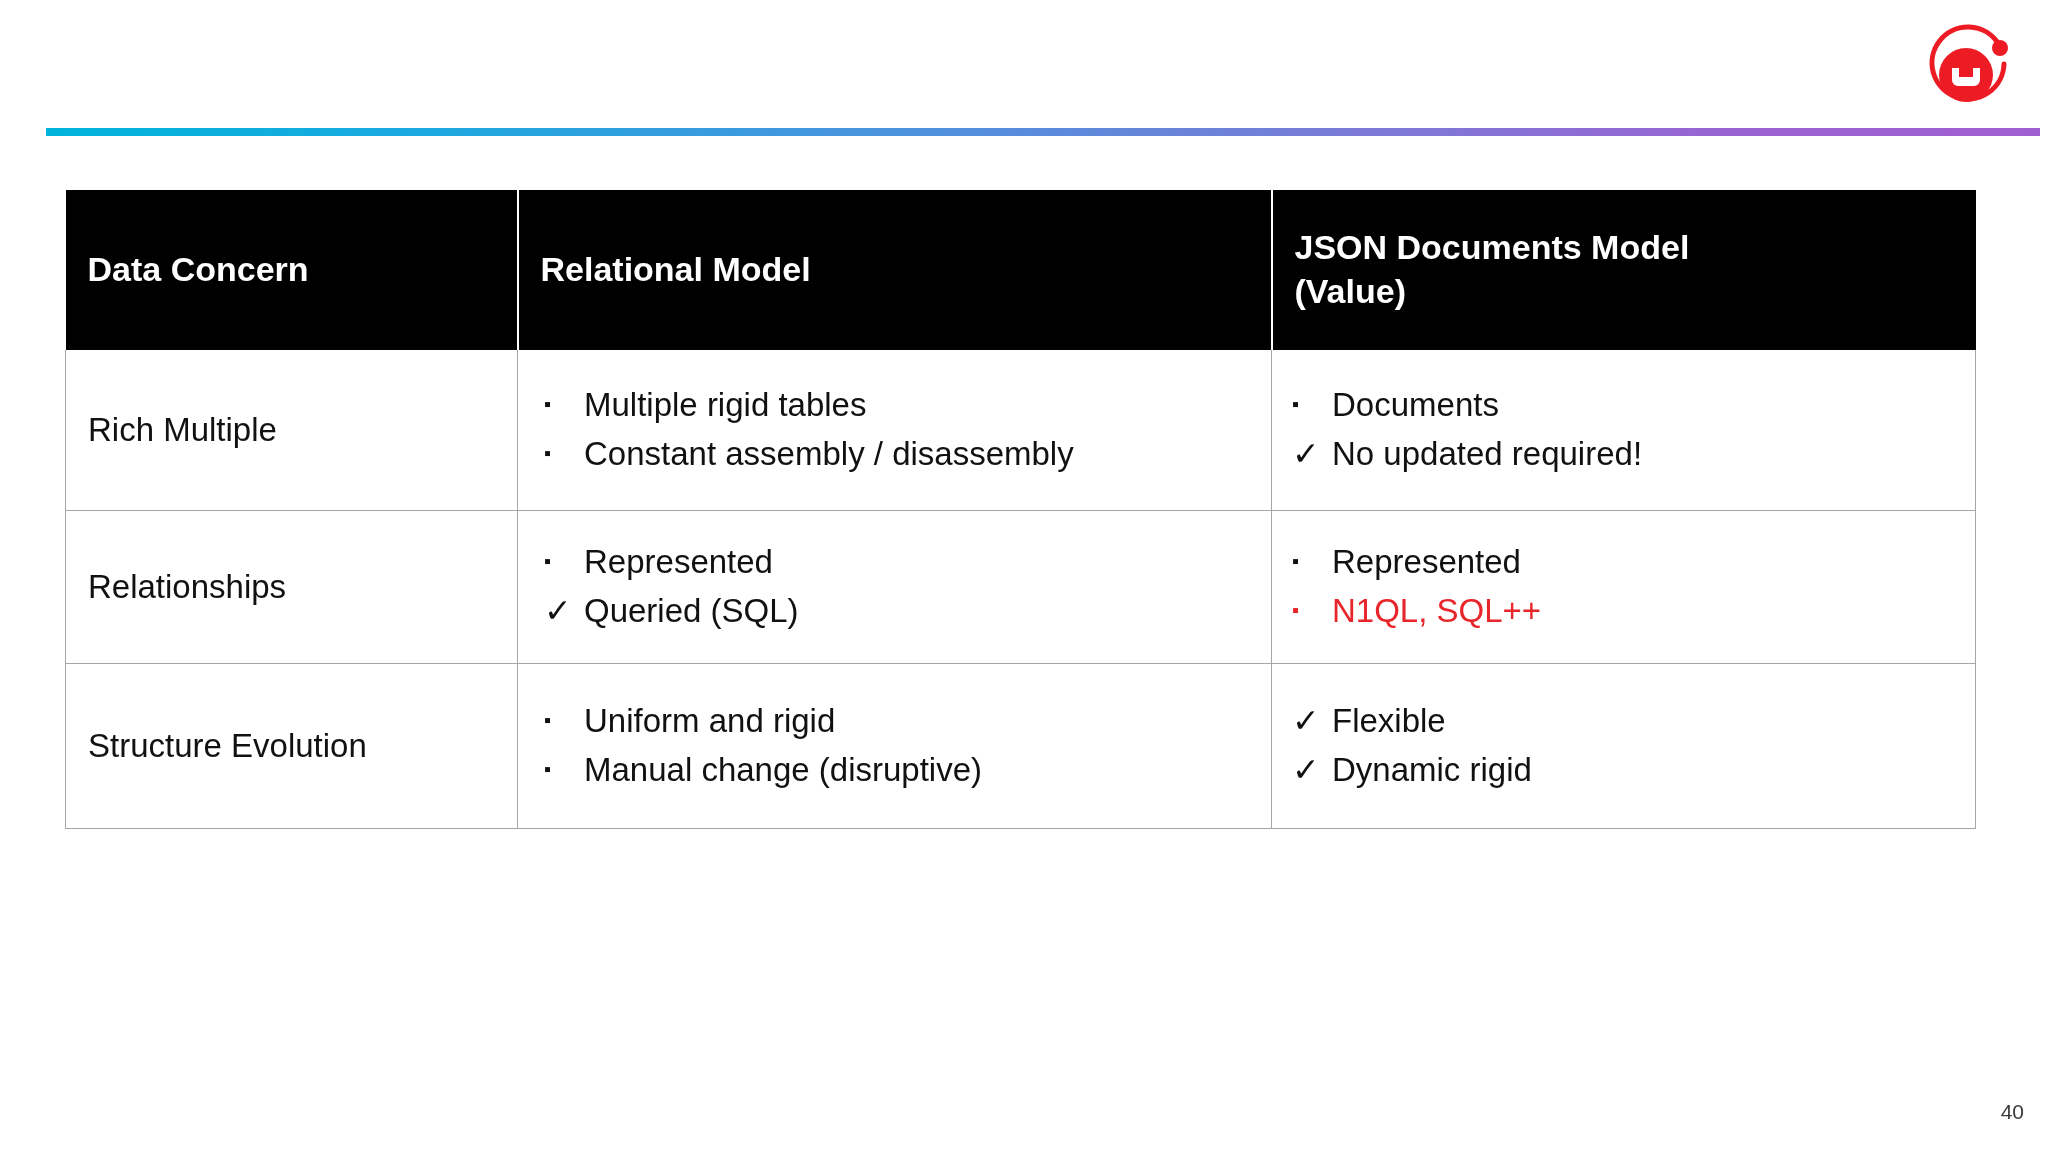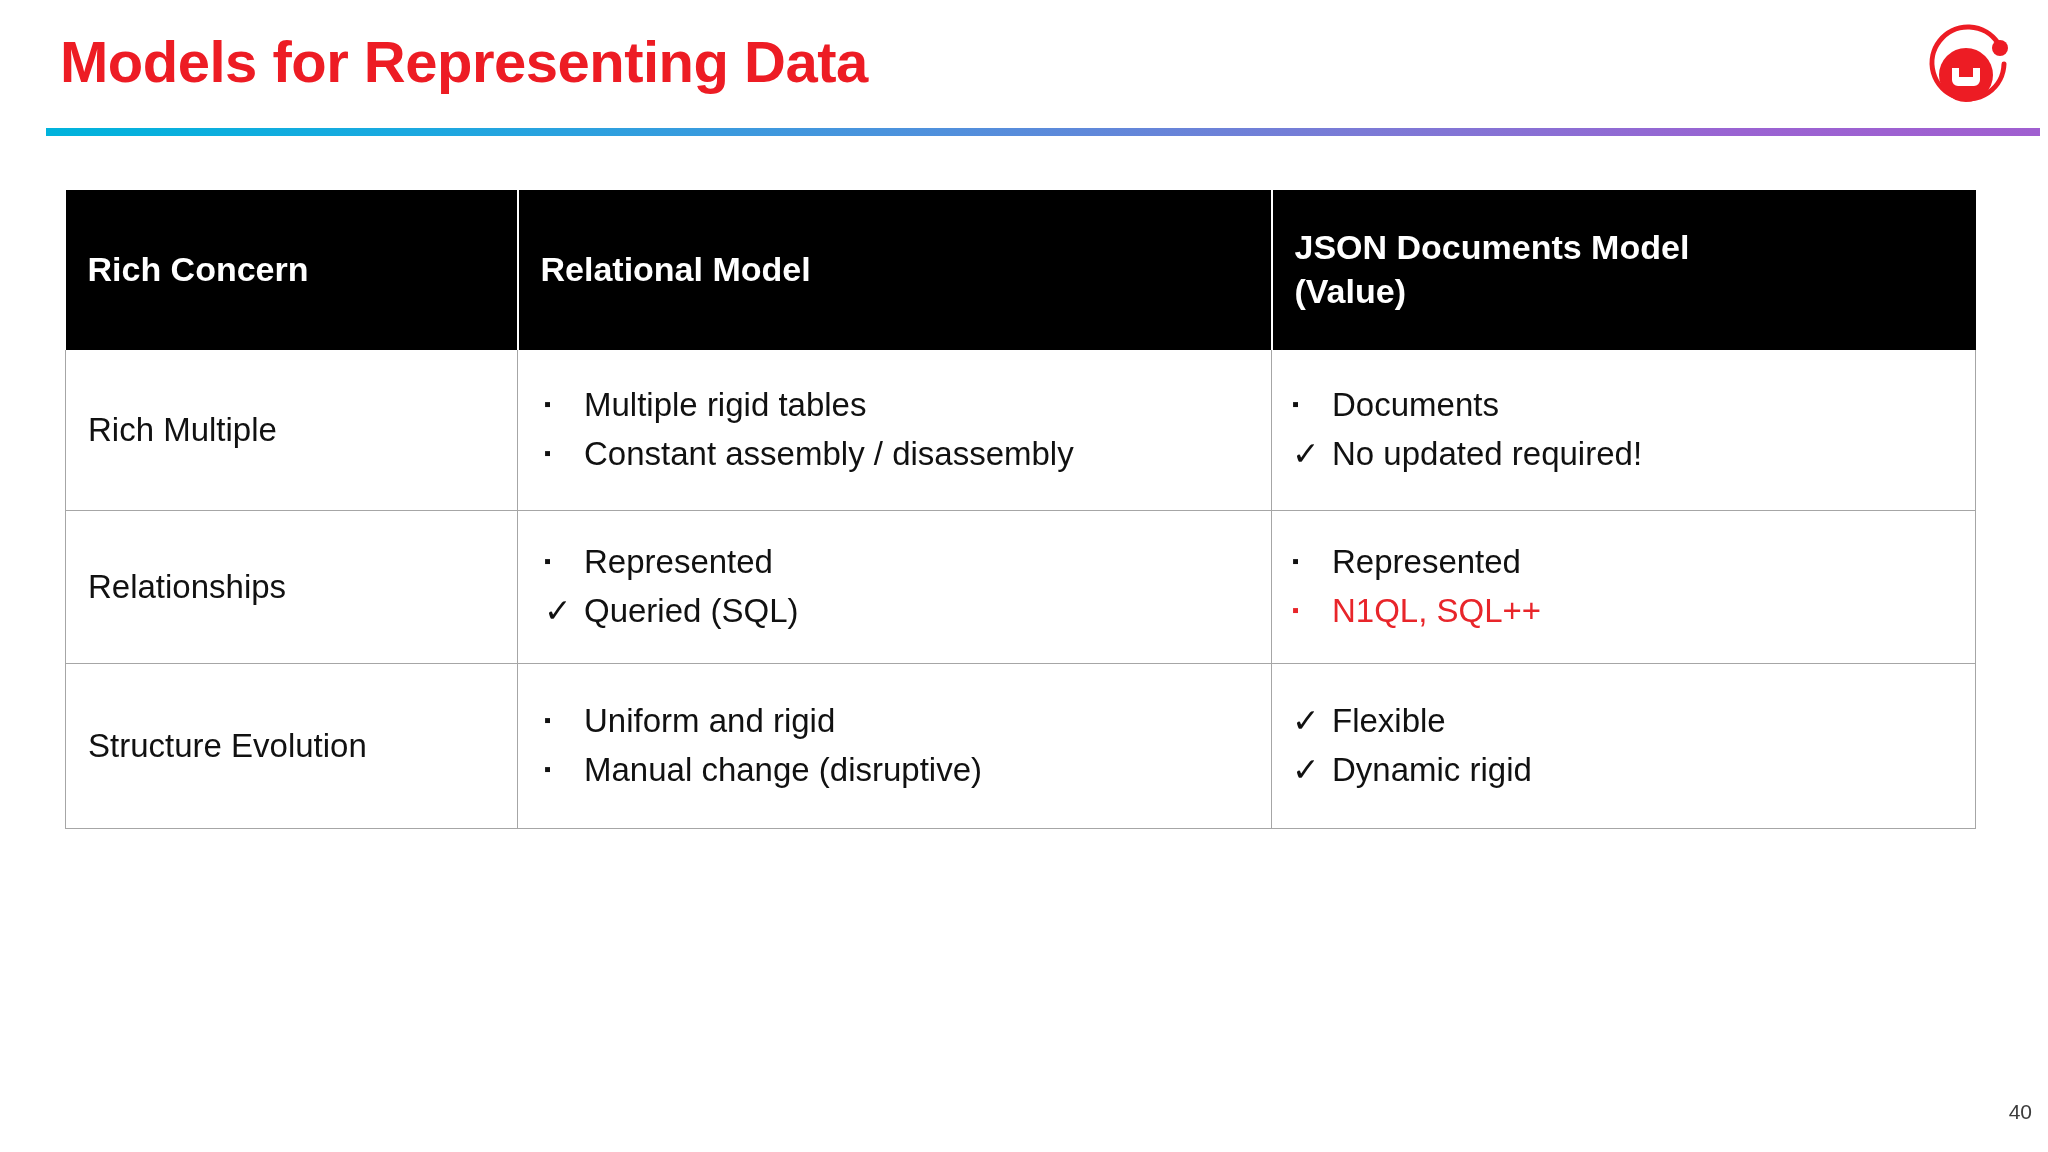--- a/index.html
+++ b/index.html
@@ -132,31 +132,30 @@
 
   
   tr.row-rich td   { height: 160px; }
   tr.row-rel td    { height: 152px; }
   tr.row-val td    { height: 130px; }
   tr.row-struct td { height: 164px; }
 
   
   .page-number {
     position: absolute;
-    right: 16px;
+    right: 24px;
     bottom: 28px;
     font-size: 21px;
     color: #3c3c3c;
   }
 </style>
 </head>
 <body>
 
 <div class="slide-header">
-  <div class="slide-title">Models for Representing Data</div>
 
   <div class="title-rule"></div>
 
   <div class="logo-wrap">
     <svg width="112" height="108" viewBox="0 0 112 108" aria-hidden="true">
 
       <path d="M 88 25 A 36 36 0 1 0 94 46" fill="none" stroke="#ED1C24" stroke-width="5" stroke-linecap="round"></path>
 
       <circle cx="90" cy="30" r="8" fill="#ED1C24"></circle>
 
@@ -168,21 +167,21 @@
 </div>
 
 <table class="cmp-table">
   <colgroup>
     <col class="c1">
       <col class="c2">
       <col class="c3">
   </colgroup>
   <thead>
     <tr>
-      <th>Rich Concern</th>
+      <th>Data Concern</th>
       <th class="th-sep">Relational Model</th>
       <th class="th-sep">
         <span>JSON Documents Model</span><br>
         <span>(Value)</span>
       </th>
     </tr>
   </thead>
   <tbody>
 
     <tr class="row-rich r-first">

